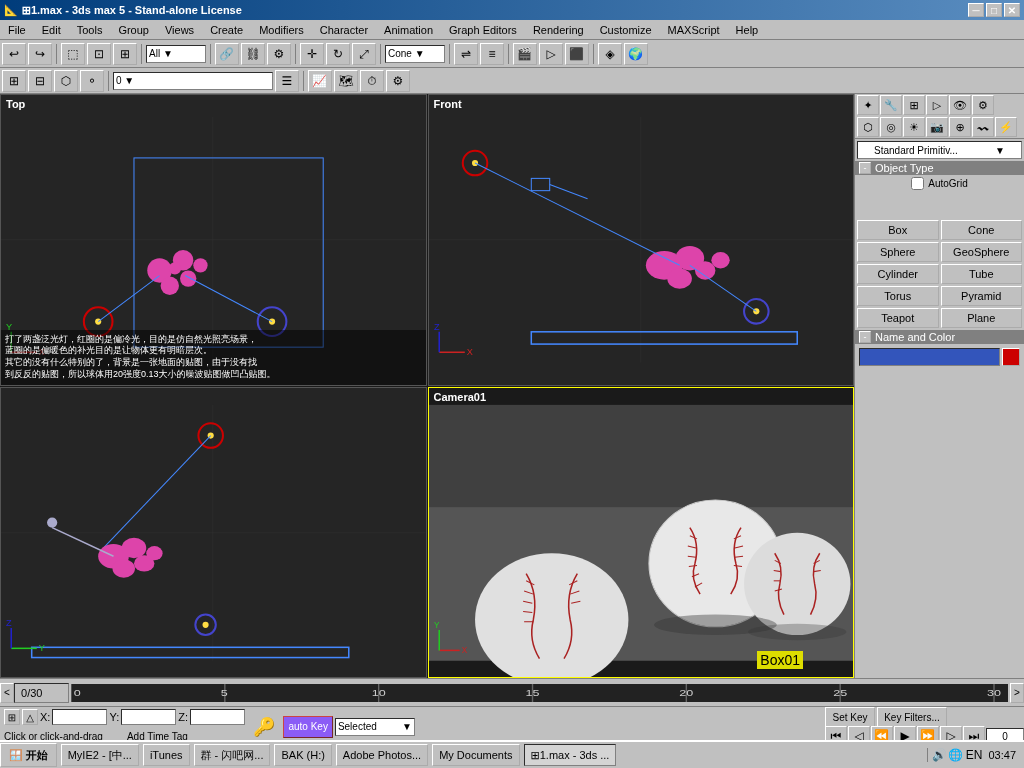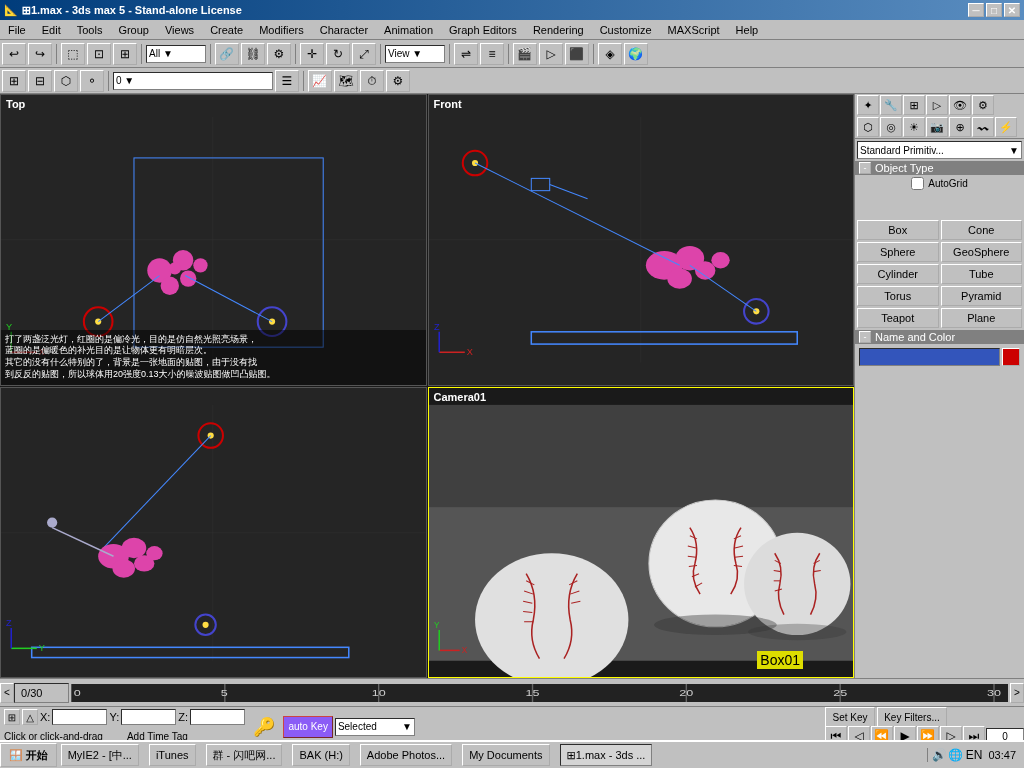--- a/index.html
+++ b/index.html
@@ -29,40 +29,40 @@
     #viewports { flex: 1; display: grid; grid-template-columns: 1fr 1fr; grid-template-rows: 1fr 1fr; background: #1a1a1a; gap: 1px; }
     .viewport { background: #252525; position: relative; overflow: hidden; border: 1px solid #555; }
     .viewport.active { border: 1px solid #ffff00; }
     .viewport-label { position: absolute; top: 3px; left: 5px; color: white; font-size: 11px; font-weight: bold; z-index: 10; }
     
     
     #rightpanel { width: 170px; background: #c0c0c0; border-left: 1px solid #808080; display: flex; flex-direction: column; overflow: hidden; }
     .panel-section { border-bottom: 1px solid #808080; }
     .panel-icon { width: 22px; height: 20px; background: #c0c0c0; border: 1px outset #fff; display: flex; align-items: center; justify-content: center; cursor: pointer; font-size: 11px; }
     .panel-dropdown-row { padding: 2px; }
-    .panel-dropdown { width: 100%; background: white; border: 1px inset #808080; height: 18px; font-size: 10px; display: flex; align-items: center; justify-content: space-between; padding: 0 2px; cursor: pointer; }
+    .panel-dropdown { width: 100%; background: white; border: 1px inset #808080; height: 18px; font-size: 10px; display: flex; align-items: center; justify-content: space-between; padding: 0 16px; cursor: pointer; }
     .panel-header { background: #808080; color: white; font-size: 11px; padding: 1px 4px; display: flex; align-items: center; gap: 4px; }
     .panel-header-btn { background: #c0c0c0; border: 1px outset #fff; width: 12px; height: 12px; font-size: 9px; display: flex; align-items: center; justify-content: center; cursor: pointer; }
     .autogrid-row { padding: 2px 4px; display: flex; align-items: center; justify-content: center; }
     .object-type-grid { display: grid; grid-template-columns: 1fr 1fr; gap: 2px; padding: 2px; margin-top: 26px; }
     .obj-btn { background: #c0c0c0; border: 1px outset #fff; padding: 3px 4px; font-size: 11px; text-align: center; cursor: pointer; }
     
     
     .name-color-section { padding: 2px 4px; }
     .name-color-row { display: flex; align-items: center; gap: 2px; margin-top: 2px; }
     .name-input { flex: 1; background: #3344aa; border: 1px inset #808080; height: 18px; color: #3344aa; }
     .color-swatch { width: 18px; height: 18px; background: #cc0000; border: 1px outset #fff; cursor: pointer; }
     #timeline-track { flex: 1; background: #333; height: 20px; margin: 2px; position: relative; overflow: hidden; }
     #timecount { background: #c0c0c0; padding: 0 6px; font-size: 11px; border: 1px inset #808080; height: 20px; display: flex; align-items: center; min-width: 55px; }
     .tl-arrow { width: 14px; height: 20px; background: #c0c0c0; border: 1px outset #fff; display: flex; align-items: center; justify-content: center; cursor: pointer; font-size: 10px; }
     
     
     #taskbar { background: #c0c0c0; height: 28px; border-top: 2px solid #fff; display: flex; align-items: center; position: absolute; bottom: 0; width: 100%; }
     #start-btn { background: #c0c0c0; border: 1px outset #fff; padding: 2px 8px; font-size: 11px; font-weight: bold; display: flex; align-items: center; gap: 3px; cursor: pointer; height: 24px; }
-    .taskbar-items { display: flex; gap: 10px; flex: 1; padding: 0 4px; }
+    .taskbar-items { display: flex; gap: 4px; flex: 1; padding: 0 4px; }
     .taskbar-item { background: #c0c0c0; border: 1px outset #fff; padding: 2px 6px; font-size: 11px; cursor: pointer; height: 22px; display: flex; align-items: center; white-space: nowrap; overflow: hidden; max-width: 110px; }
     .taskbar-item.active { border: 1px inset #808080; background: #d4d4d4; }
     #systray { display: flex; align-items: center; padding: 0 4px; gap: 2px; border-left: 1px solid #808080; }
     #clock { font-size: 11px; padding: 0 4px; }
     
     
     .vp-svg { width: 100%; height: 100%; }
     
     
     #camera-vp { background: #1a1a1a; }
@@ -126,21 +126,21 @@
   <div class="tb-dropdown">All ▼</div>
   <div class="tb-sep"></div>
   <div class="tb-btn">🔗</div>
   <div class="tb-btn">⛓</div>
   <div class="tb-btn">⚙</div>
   <div class="tb-sep"></div>
   <div class="tb-btn">✛</div>
   <div class="tb-btn">↻</div>
   <div class="tb-btn">⤢</div>
   <div class="tb-sep"></div>
-  <div class="tb-dropdown">View ▼</div>
+  <div class="tb-dropdown">Cone ▼</div>
   <div class="tb-sep"></div>
   <div class="tb-btn">⇌</div>
   <div class="tb-btn">≡</div>
   <div class="tb-sep"></div>
   <div class="tb-btn">🎬</div>
   <div class="tb-btn">▷</div>
   <div class="tb-btn">⬛</div>
   <div class="tb-sep"></div>
   <div class="tb-btn">◈</div>
   <div class="tb-btn">🌍</div>

